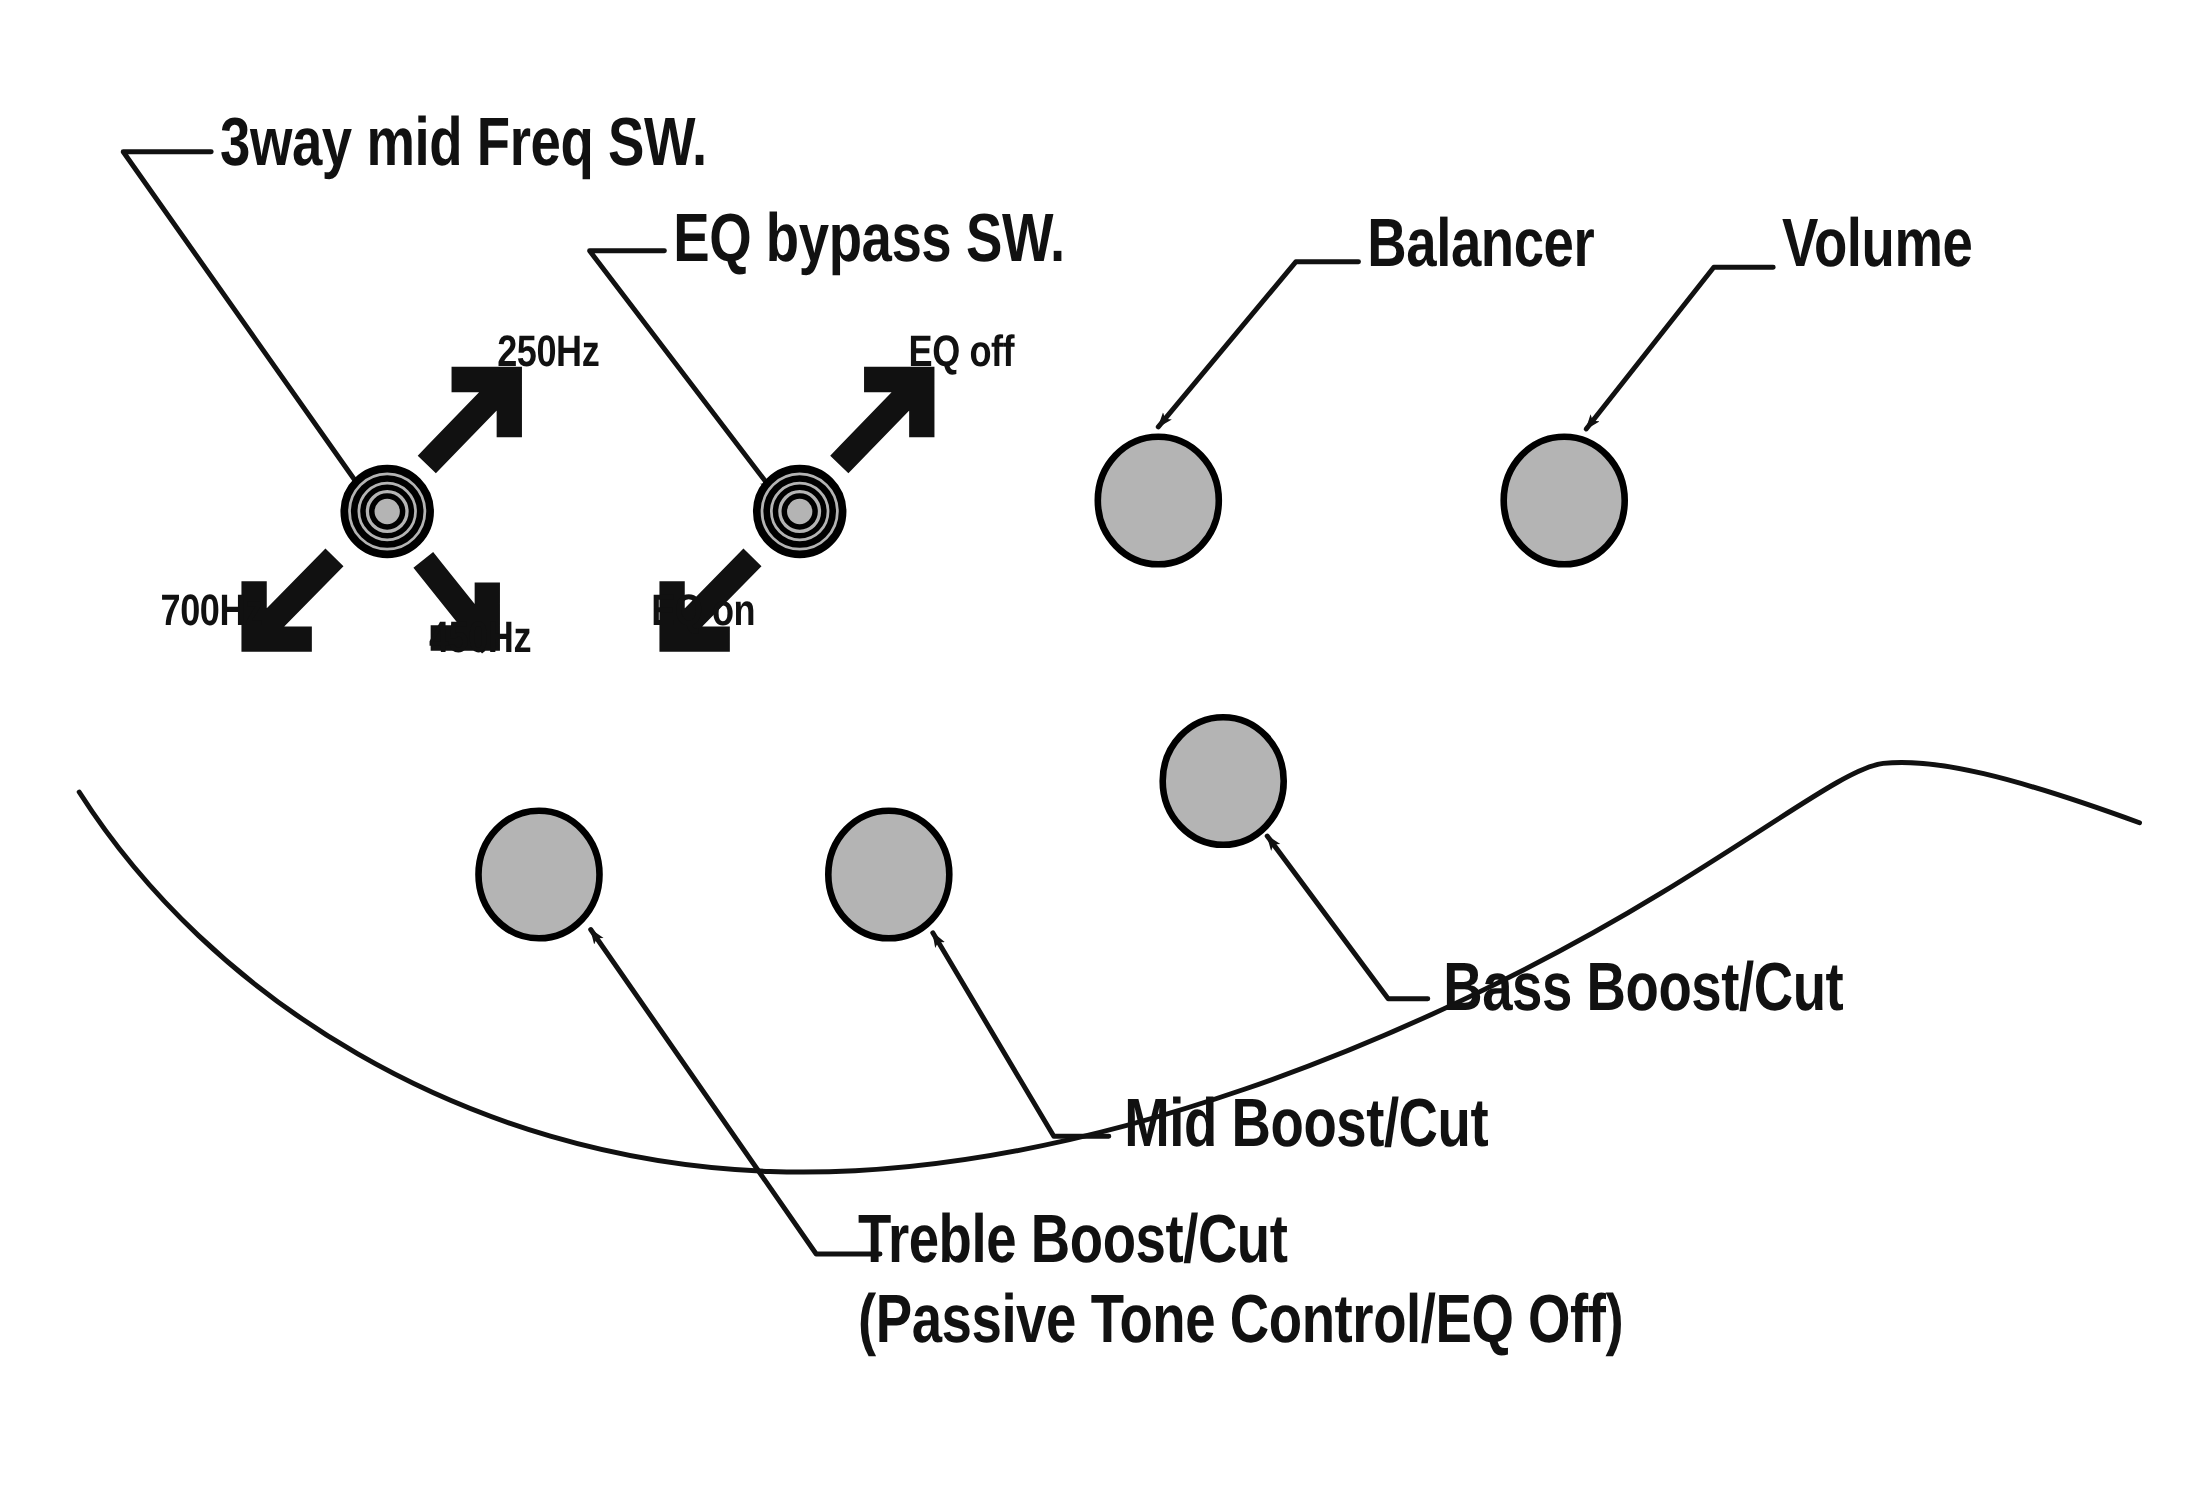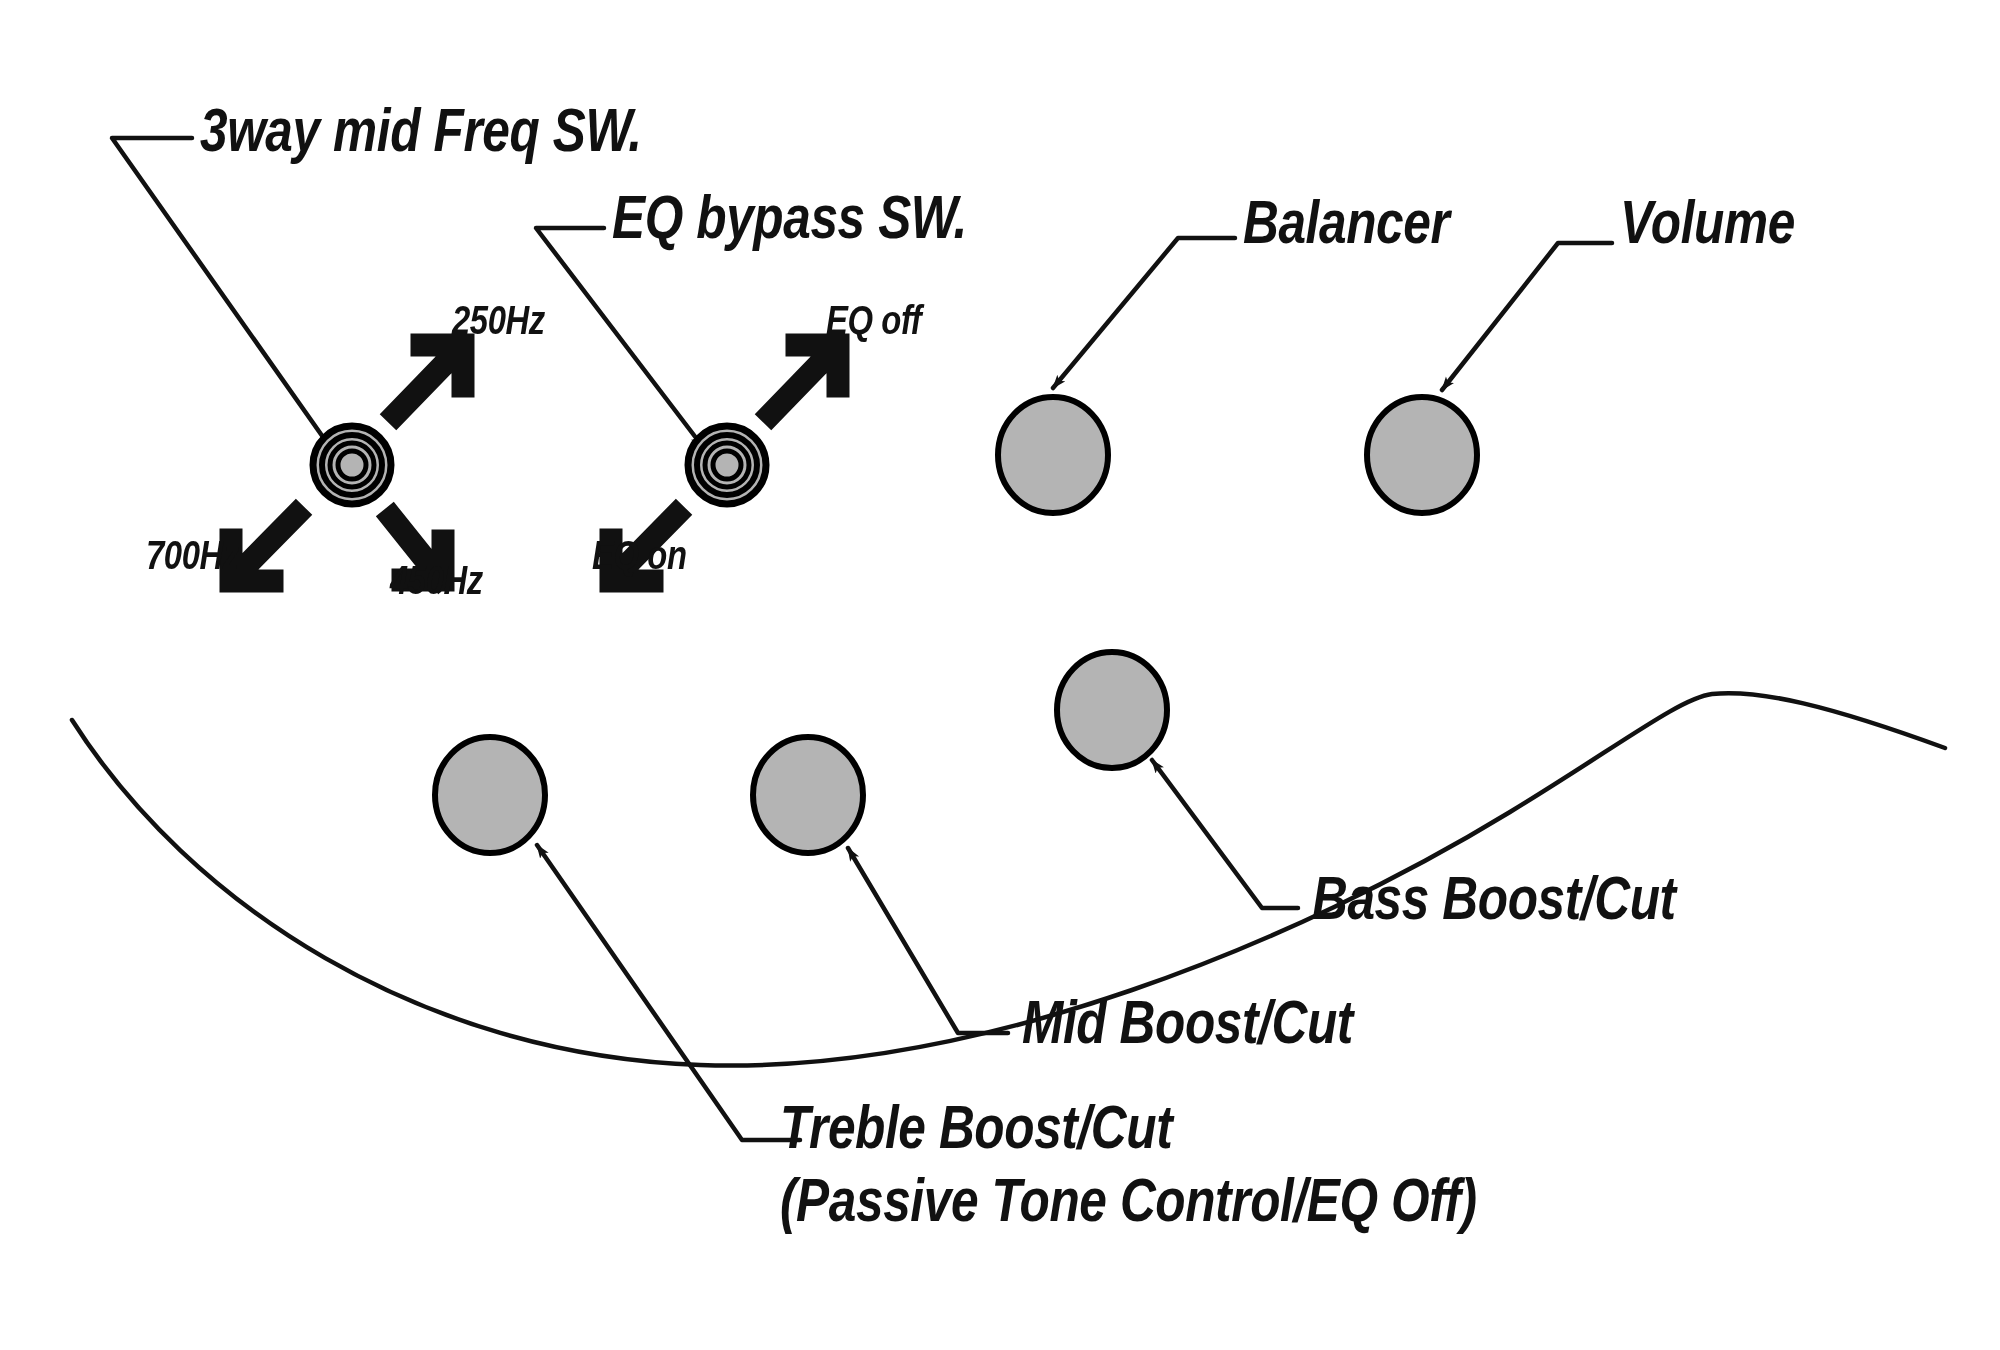--- a/index.html
+++ b/index.html
@@ -2,21 +2,20 @@
 <html><head>
 <meta charset="utf-8">
 <style>
   html,body{margin:0;padding:0;background:#fff;}
   #stage{
     position:relative;
     width:2000px;height:1262px;
     background:#ffffff;
     overflow:hidden;
     font-family:"Liberation Sans","DejaVu Sans",sans-serif;
-    font-style:italic;
   }
   #art{position:absolute;left:0;top:0;width:2000px;height:1350px;}
   .lbl{
     position:absolute;
     color:#111111;
     font-weight:700;
     font-family:"Liberation Sans","DejaVu Sans",sans-serif;
     white-space:pre;
     line-height:1.02;
     transform-origin:left top;

